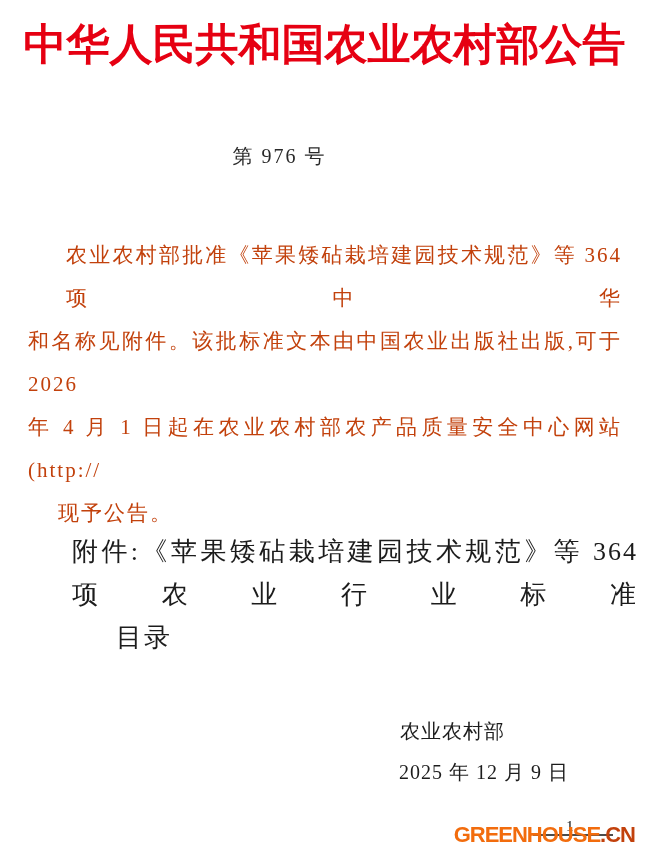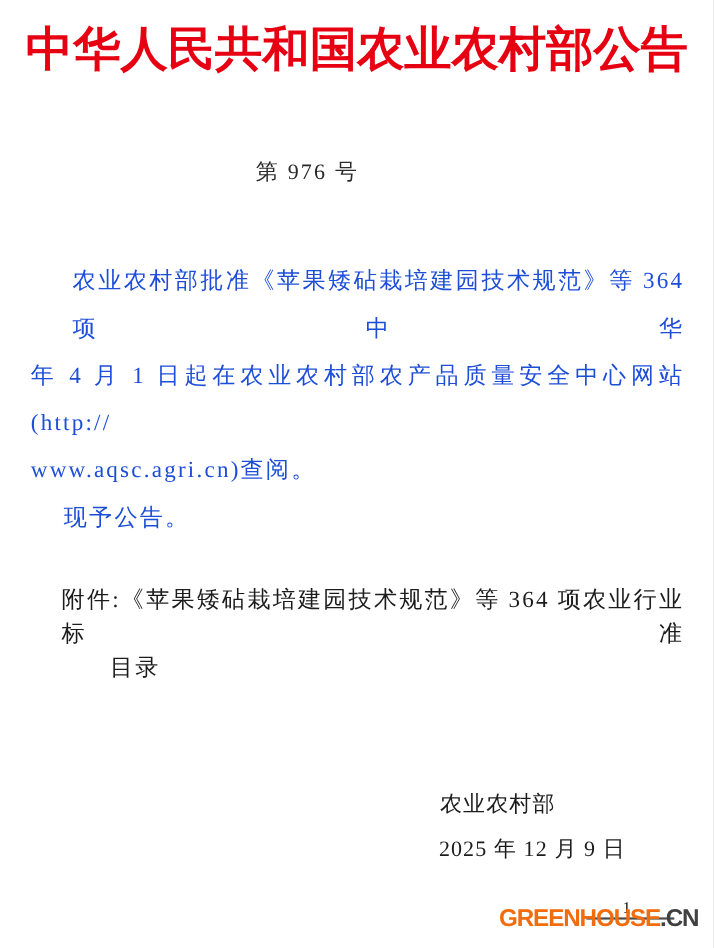--- a/index.html
+++ b/index.html
@@ -28,31 +28,31 @@
     font-size:20px;
     color:#2a2a2a;
     letter-spacing:2px;
   }
   .doc-body{
     position:absolute;
     top:234px;left:28px;width:594px;
     font-size:21px;
     line-height:43px;
     letter-spacing:2px;
-    color:#1d4ed8;
+    color:#c2410c;
   }
   .line{display:block;}
   .just{text-align:justify;text-align-last:justify;}
   .indent1{padding-left:38px;}
   .indent2{padding-left:30px;}
   .attachment{
     position:absolute;
-    top:530px;left:28px;width:594px;
-    font-size:21px;
-    line-height:31px;
+    top:530px;left:44px;width:594px;
+    font-size:26px;
+    line-height:43px;
     letter-spacing:2px;
   }
   .att-line1{padding-left:28px;text-align:justify;text-align-last:justify;}
   .att-line2{padding-left:72px;}
   .sig-line{
     position:absolute;
     left:0;width:649px;
     text-align:right;
     font-size:20px;
     line-height:43px;
@@ -81,35 +81,35 @@
     position:absolute;
     top:822px;right:14px;
     z-index:2;
     font-family:"Liberation Sans","DejaVu Sans",sans-serif;
     font-weight:bold;
     font-size:22px;
     letter-spacing:-1px;
     white-space:nowrap;
   }
   .wm-brand{color:#f26c0d;}
-  .wm-tld{color:#404040;}
+  .wm-tld{color:#c2410c;}
 </style>
 </head>
 <body>
 
 <div class="page">
 
   <div class="doc-title">中华人民共和国农业农村部公告</div>
 
   <div class="doc-number">第 976 号</div>
 
   <div class="doc-body">
     <span class="line just indent1">农业农村部批准《苹果矮砧栽培建园技术规范》等 364 项中华</span>
+    <span class="line just">和名称见附件。该批标准文本由中国农业出版社出版,可于 2026</span>
     <span class="line just">年 4 月 1 日起在农业农村部农产品质量安全中心网站(http://</span>
-    <span class="line">www.aqsc.agri.cn)查阅。</span>
     <span class="line indent2">现予公告。</span>
   </div>
 
   <div class="attachment">
     <div class="att-line1">附件:《苹果矮砧栽培建园技术规范》等 364 项农业行业标准</div>
     <div class="att-line2">目录</div>
   </div>
 
   <div class="sig-line sig-name">农业农村部</div>
 

